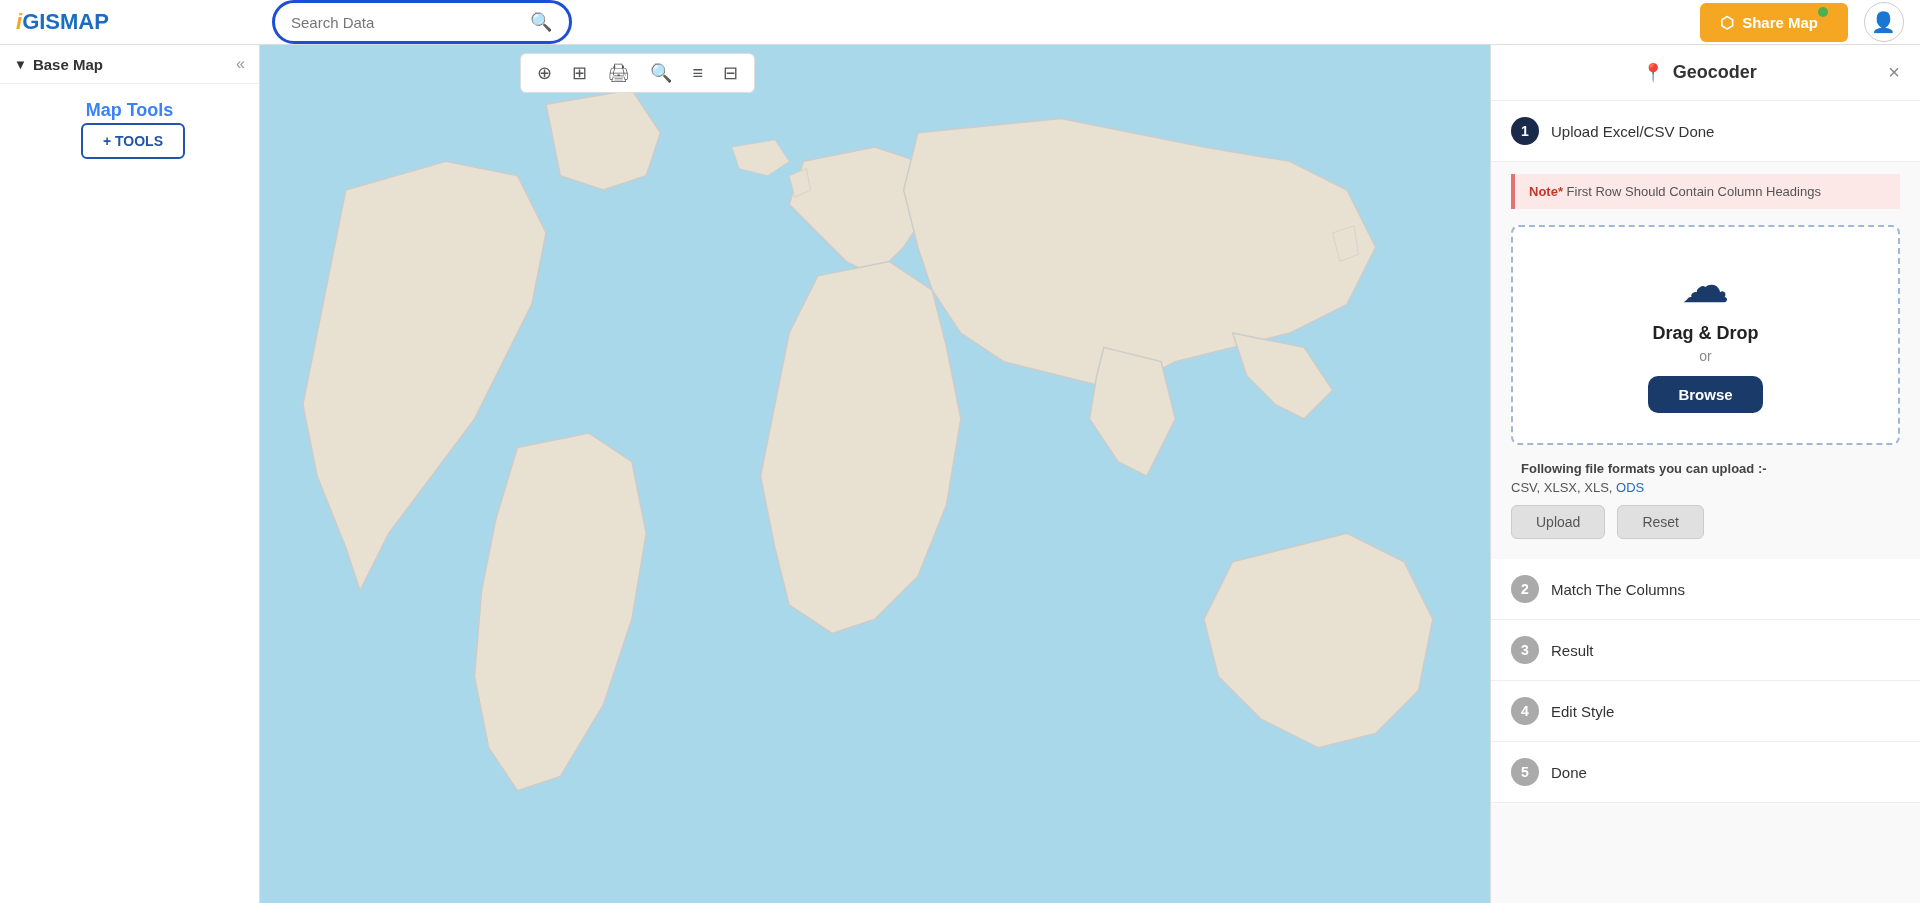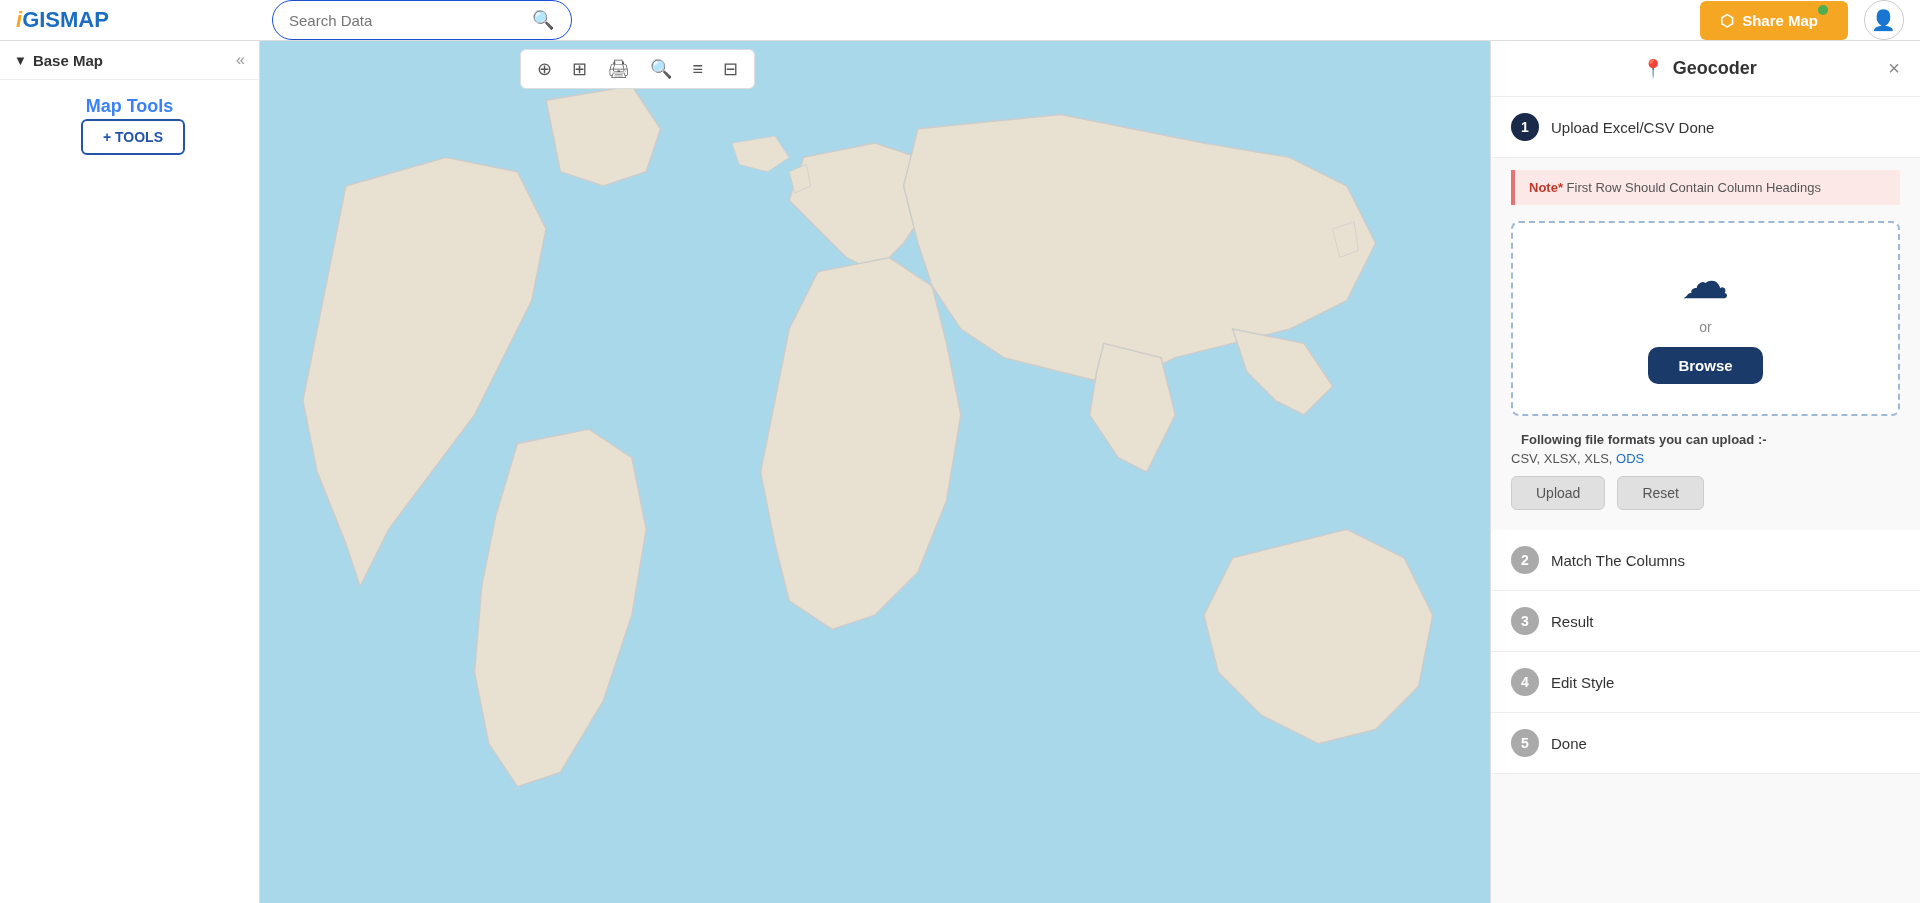--- a/index.html
+++ b/index.html
@@ -27,21 +27,21 @@
       font-weight: bold;
       color: #1a6dc0;
     }
     .logo-i {
       color: #f5a623;
       font-style: italic;
     }
     .search-bar {
       display: flex;
       align-items: center;
-      border: 1px solid #1d4ed8;
+      border: 3px solid #1d4ed8;
       border-radius: 25px;
       padding: 8px 16px;
       width: 300px;
       background: #fff;
     }
     .search-bar input {
       border: none;
       outline: none;
       flex: 1;
       font-size: 15px;
@@ -468,20 +468,21 @@
           <div class="step-number active">1</div>
           <span class="step-label">Upload Excel/CSV Done</span>
         </div>
         <div class="step-content">
           <div class="note-bar">
             <strong>Note*</strong>
             <span>First Row Should Contain Column Headings</span>
           </div>
           <div class="upload-zone">
             <div class="upload-icon">☁</div>
+            <div class="drag-drop-text">Drag &amp; Drop</div>
             <div class="or-text">or</div>
             <button class="browse-btn">Browse</button>
           </div>
           <div class="file-formats">Following file formats you can upload :-</div>
           <div class="format-list">
             CSV, XLSX, XLS, <span class="ods">ODS</span>
           </div>
           <div class="action-btns">
             <button class="upload-action-btn">Upload</button>
             <button class="upload-action-btn">Reset</button>

